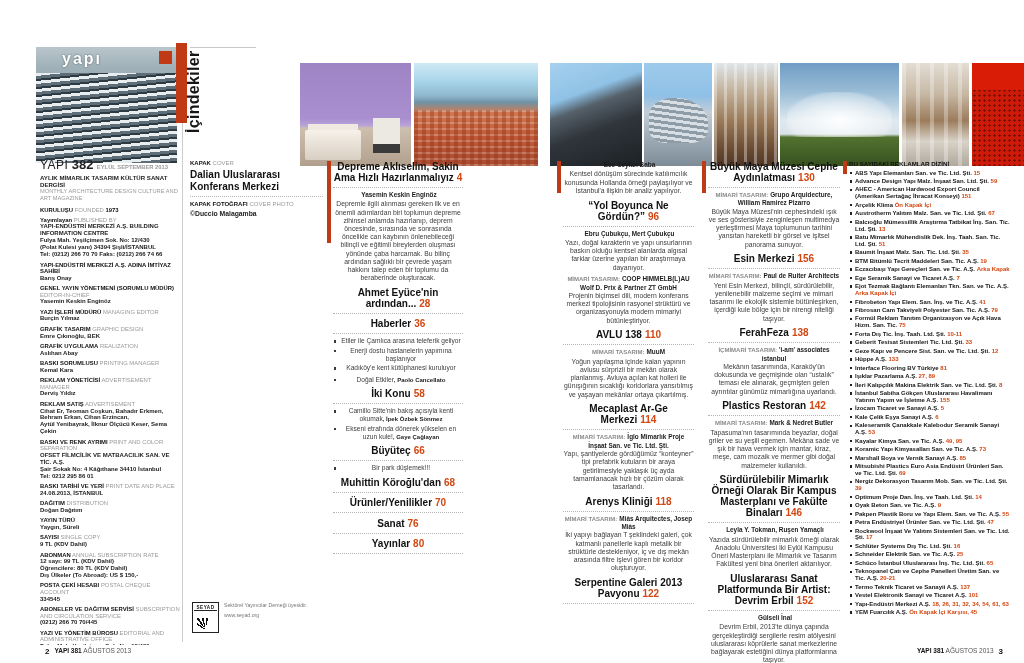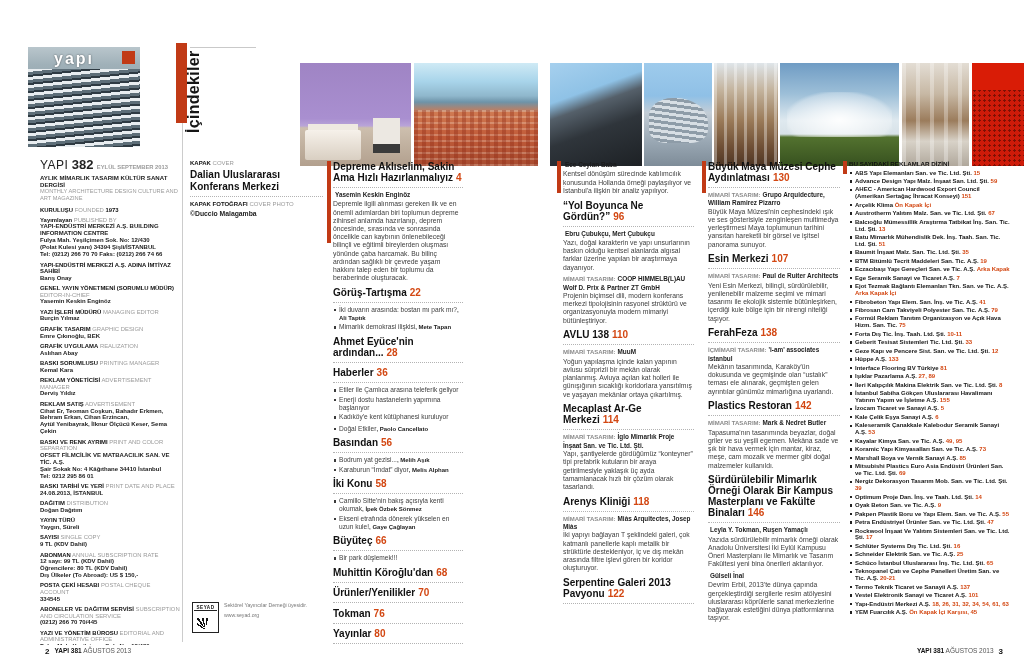--- a/index.html
+++ b/index.html
@@ -1,19 +1,19 @@
 <!DOCTYPE html>
 <html><head>
 <meta charset="utf-8">
 <style>
   html,body{margin:0;padding:0;background:#e9e9e9;}
   .page{position:relative;width:1024px;height:663px;background:#ffffff;font-family:"Liberation Sans",sans-serif;overflow:hidden;margin:0 auto;}
 
   
-  .cover-thumb{position:absolute;left:28px;top:47px;width:112px;height:100px;background:linear-gradient(180deg,#b9c6cc 0%,#9fb0b8 18%,#8496a0 100%);overflow:hidden;}
+  .cover-thumb{position:absolute;left:36px;top:47px;width:112px;height:116px;background:linear-gradient(180deg,#b9c6cc 0%,#9fb0b8 18%,#8496a0 100%);overflow:hidden;padding-left:29px;}
   .cover-thumb::before{content:"";position:absolute;left:0;right:0;top:22%;bottom:0;background:repeating-linear-gradient(174deg,#e8edf0 0 3px,#5d6e78 3px 6px,#2e3a42 6px 8px);}
   .cover-logo{position:absolute;top:3px;left:26px;color:#fff;font-weight:800;font-size:16px;letter-spacing:2px;text-shadow:0 0 2px rgba(0,0,0,.55);z-index:2;}
   .cover-sq{position:absolute;top:4px;right:5px;width:13px;height:13px;background:#c13a16;z-index:2;}
 
   .icn-bar{position:absolute;left:176px;top:43px;width:11px;height:80px;background:#c13a16;}
   .icn-text{position:absolute;left:185px;top:41px;height:92px;writing-mode:vertical-rl;transform:rotate(180deg);font-size:16px;font-weight:800;color:#161616;letter-spacing:.3px;}
   .hline{position:absolute;left:190px;top:47px;width:66px;height:1px;background:#c9c9c9;}
   .vline{position:absolute;left:182px;top:123px;width:1px;height:519px;background:#cccccc;}
 
   
@@ -61,21 +61,21 @@
   .seyad-name{font-size:4.6px;font-weight:700;letter-spacing:.5px;border-bottom:1px solid #222;width:100%;text-align:center;color:#111;}
   .seyad-fan{width:17px;height:12px;background:conic-gradient(from -70deg at 50% 100%,transparent 0 12deg,#111 12deg 22deg,transparent 22deg 32deg,#111 32deg 42deg,transparent 42deg 52deg,#111 52deg 62deg,transparent 62deg 72deg,#111 72deg 82deg,transparent 82deg 140deg);}
   .seyad-text{font-size:5.2px;color:#777;line-height:6.4px;}
   .seyad-url{margin-top:4px;}
 
   
   .toc-col{position:absolute;top:160px;width:130px;}
   #col3{left:333px;}
   #col4{left:563px;width:131px;}
   #col5{left:708px;width:132px;}
-  .entry{margin-bottom:3.5px;}
+  .entry{margin-bottom:3.5px;text-align:center;}
   .entry-head{font-size:10px;line-height:11px;font-weight:700;color:#111;border-bottom:1px dotted #b3b3b3;padding:1px 0 4px;margin:0 0 3px;}
   .pg{color:#d34712;}
   .entry-head .pg{margin-left:3px;}
   .credit{font-size:6.4px;line-height:7.4px;color:#333;margin:1px 0 1px;}
   .clabel{color:#8a8a8a;font-weight:700;margin-right:2px;font-size:6px;}
   .cname{color:#1c1c1c;}
   .desc{font-size:6.8px;line-height:8.2px;color:#3d3d3d;margin:1px 0 2px;}
   .bullets{list-style:none;margin:1px 0 2px;padding:0;font-size:6.6px;line-height:8px;color:#3d3d3d;}
   .bullets li{position:relative;padding-left:6px;margin-bottom:1.5px;}
   .bullets li::before{content:"";position:absolute;left:1px;top:2.8px;width:2.4px;height:2.4px;background:#3a3a3a;}
@@ -266,31 +266,20 @@
 
   <article class="entry">
         <h3 class="entry-head"><span class="t">Depreme Aklıselim, Sakin Ama Hızlı Hazırlanmalıyız</span><span class="pg">4</span></h3>
         <div class="entry-body opt">
           <div class="credit opt"><span class="clabel"></span><b class="cname">Yasemin Keskin Enginöz</b></div>
           <p class="desc opt">Depremle ilgili alınması gereken ilk ve en önemli adımlardan biri toplumun depreme zihinsel anlamda hazırlanıp, deprem öncesinde, sırasında ve sonrasında öncelikle can kaybının önlenebileceği bilinçli ve eğitimli bireylerden oluşması yönünde çaba harcamak. Bu bilinç ardından sağlıklı bir çevrede yaşam hakkını talep eden bir toplumu da beraberinde oluşturacak.</p>
 
         </div>
       </article>
       <article class="entry">
-        <h3 class="entry-head"><span class="t">Görüş-Tartışma</span><span class="pg">22</span></h3>
-        <div class="entry-body opt">
-
-          <ul class="bullets opt">
-
-          <li><span>İki duvarın arasında: bostan mı park mı?</span><b class="bauthor">, Ali Taptık</b></li>
-            <li><span>Mimarlık demokrasi ilişkisi</span><b class="bauthor">, Mete Tapan</b></li>
-          </ul>
-        </div>
-      </article>
-      <article class="entry">
         <h3 class="entry-head"><span class="t">Ahmet Eyüce'nin ardından...</span><span class="pg">28</span></h3>
 
       </article>
       <article class="entry">
         <h3 class="entry-head"><span class="t">Haberler</span><span class="pg">36</span></h3>
         <div class="entry-body opt">
 
           <ul class="bullets opt">
 
           <li><span>Etiler ile Çamlıca arasına teleferik geliyor</span><b class="bauthor"></b></li>
@@ -302,31 +291,20 @@
       <article class="entry">
         <div class="entry-body opt">
 
           <ul class="bullets opt">
 
           <li><span>Doğal Etkiler</span><b class="bauthor">, Paolo Cancellato</b></li>
           </ul>
         </div>
       </article>
       <article class="entry">
-        <h3 class="entry-head"><span class="t">Basından</span><span class="pg">56</span></h3>
-        <div class="entry-body opt">
-
-          <ul class="bullets opt">
-
-          <li><span>Bodrum yat gezisi...</span><b class="bauthor">, Melih Aşık</b></li>
-            <li><span>Karaburun “İmdat” diyor</span><b class="bauthor">, Melis Alphan</b></li>
-          </ul>
-        </div>
-      </article>
-      <article class="entry">
         <h3 class="entry-head"><span class="t">İki Konu</span><span class="pg">58</span></h3>
         <div class="entry-body opt">
 
           <ul class="bullets opt">
 
           <li><span>Camillo Sitte'nin bakış açısıyla kenti okumak</span><b class="bauthor">, İpek Özbek Sönmez</b></li>
             <li><span>Ekseni etrafında dönerek yükselen en uzun kule!</span><b class="bauthor">, Gaye Çağlayan</b></li>
           </ul>
         </div>
       </article>
@@ -342,21 +320,21 @@
       </article>
       <article class="entry">
         <h3 class="entry-head"><span class="t">Muhittin Köroğlu'dan</span><span class="pg">68</span></h3>
 
       </article>
       <article class="entry">
         <h3 class="entry-head"><span class="t">Ürünler/Yenilikler</span><span class="pg">70</span></h3>
 
       </article>
       <article class="entry">
-        <h3 class="entry-head"><span class="t">Tokman</span><span class="pg">76</span></h3>
+        <h3 class="entry-head"><span class="t">Sanat</span><span class="pg">76</span></h3>
 
       </article>
       <article class="entry">
         <h3 class="entry-head"><span class="t">Yayınlar</span><span class="pg">80</span></h3>
 
       </article>
     </section>
 
   <section class="toc-col" id="col4">
 
@@ -416,21 +394,21 @@
 
   <article class="entry">
         <h3 class="entry-head"><span class="t">Büyük Maya Müzesi Cephe Aydınlatması</span><span class="pg">130</span></h3>
         <div class="entry-body opt">
           <div class="credit opt"><span class="clabel">MİMARİ TASARIM:</span><b class="cname">Grupo Arquidecture, William Ramirez Pizarro</b></div>
           <p class="desc opt">Büyük Maya Müzesi'nin cephesindeki ışık ve ses gösterisiyle zenginleşen multimedya yerleştirmesi Maya toplumunun tarihini yansıtan hareketli bir görsel ve işitsel panorama sunuyor.</p>
 
         </div>
       </article>
       <article class="entry">
-        <h3 class="entry-head"><span class="t">Esin Merkezi</span><span class="pg">107</span></h3>
+        <h3 class="entry-head"><span class="t">Esin Merkezi</span><span class="pg">156</span></h3>
         <div class="entry-body opt">
           <div class="credit opt"><span class="clabel">MİMARİ TASARIM:</span><b class="cname">Paul de Ruiter Architects</b></div>
           <p class="desc opt">Yeni Esin Merkezi, bilinçli, sürdürülebilir, yenilenebilir malzeme seçimi ve mimari tasarımı ile ekolojik sistemle bütünleşirken, içerdiği kule bölge için bir nirengi niteliği taşıyor.</p>
 
         </div>
       </article>
       <article class="entry">
         <h3 class="entry-head"><span class="t">FerahFeza</span><span class="pg">138</span></h3>
         <div class="entry-body opt">
           <div class="credit opt"><span class="clabel">İÇMİMARİ TASARIM:</span><b class="cname">'i-am' associates istanbul</b></div>
@@ -448,20 +426,21 @@
       </article>
       <article class="entry">
         <h3 class="entry-head"><span class="t">Sürdürülebilir Mimarlık Örneği Olarak Bir Kampus Masterplanı ve Fakülte Binaları</span><span class="pg">146</span></h3>
         <div class="entry-body opt">
           <div class="credit opt"><span class="clabel"></span><b class="cname">Leyla Y. Tokman, Ruşen Yamaçlı</b></div>
           <p class="desc opt">Yazıda sürdürülebilir mimarlık örneği olarak Anadolu Üniversitesi İki Eylül Kampusu Öneri Masterplanı ile Mimarlık ve Tasarım Fakültesi yeni bina önerileri aktarılıyor.</p>
 
         </div>
       </article>
       <article class="entry">
+        <h3 class="entry-head"><span class="t">Uluslararası Sanat Platformunda Bir Artist: Devrim Erbil</span><span class="pg">152</span></h3>
         <div class="entry-body opt">
           <div class="credit opt"><span class="clabel"></span><b class="cname">Gülseli İnal</b></div>
           <p class="desc opt">Devrim Erbil, 2013'te dünya çapında gerçekleştirdiği sergilerle resim atölyesini uluslararası köprülerle sanat merkezlerine bağlayarak estetiğini dünya platformlarına taşıyor.</p>
 
         </div>
       </article>
     </section>
 
   <section class="ads">
     <h4 class="ads-heading">BU SAYIDAKİ REKLAMLAR DİZİNİ</h4>

